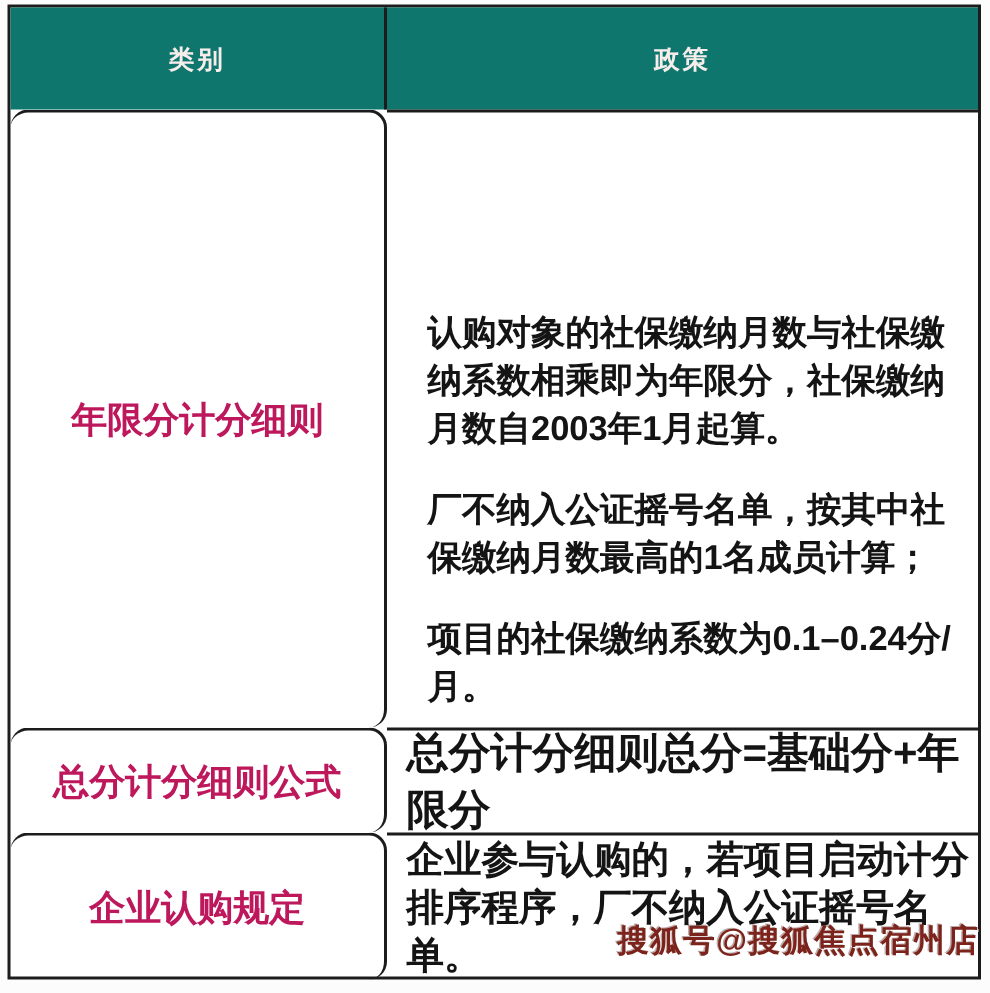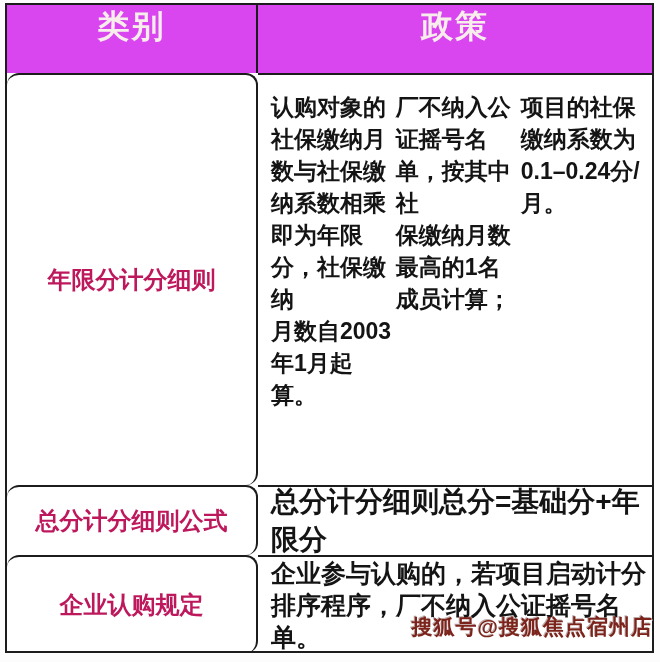--- a/index.html
+++ b/index.html
@@ -27,41 +27,44 @@
     grid-template-columns: 251px 1fr;
     grid-template-rows: 68px 412px 70px 1fr;
   }
   .cell {
     box-sizing: border-box;
     display: flex;
   }
   .col1 { border-right: 2px solid #1c1c1c; }
   .rule-top { border-top: 2px solid #1c1c1c; }
   .head-cell {
-    background: #d946ef;
+    background: #0f766e;
+    align-items: center;
     justify-content: center;
     color: #f7eeec;
-    font-size: 32px;
+    font-size: 17px;
     font-weight: 700;
     letter-spacing: 2px;
   }
   .label-cell {
     align-items: center;
     justify-content: center;
     font-size: 24px;
     font-weight: 600;
     color: #be185d;
     border-radius: 12px;
   }
   .content-cell {
+    flex-direction: column;
     font-size: 23px;
     font-weight: 600;
     line-height: 32px;
     color: #141414;
-    padding: 16px 5px 0 13px;
+    padding: 16px 5px 0 27px;
+    justify-content: flex-end;
   }
   .content-cell p {
     margin: 0 0 22px 0;
     white-space: pre-line;
   }
   .content-cell p:last-child { margin-bottom: 12px; }
   .single-line-cell {
     align-items: center;
     font-size: 28px;
     font-weight: 600;

